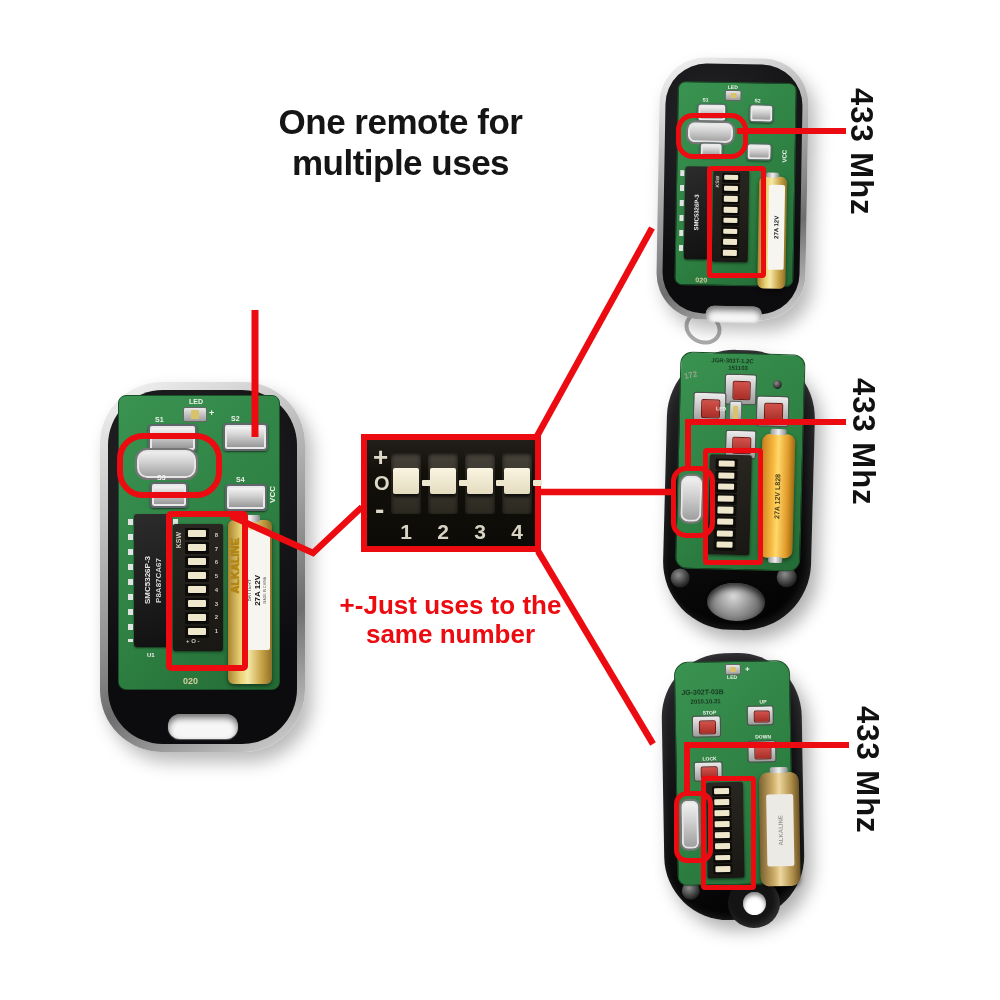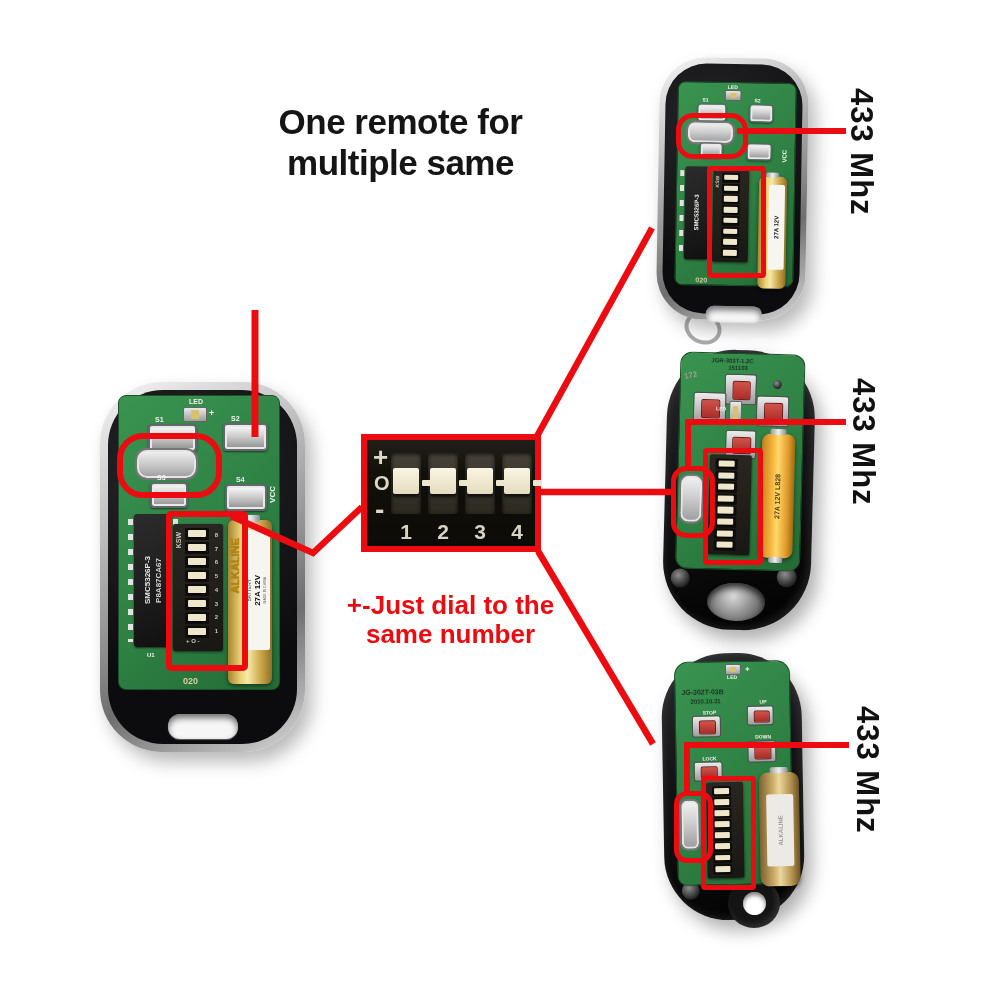--- a/index.html
+++ b/index.html
@@ -86,22 +86,22 @@
   .inset .num{position:absolute;top:80px;width:30px;text-align:center;color:#d8d3c4;font-size:21px;font-weight:700;}
 
   .ring{position:absolute;border-radius:50%;border:4px solid #ababab;z-index:5;}
 </style>
 </head>
 <body>
 
 <div class="canvas">
 
   <div class="abs title">One remote for
-multiple same</div>
-  <div class="abs note">+-Just dial to the
+multiple uses</div>
+  <div class="abs note">+-Just uses to the
 same number</div>
   <div class="abs vfreq" style="left:843px;top:88px;">433 Mhz</div>
   <div class="abs vfreq" style="left:845px;top:378px;">433 Mhz</div>
   <div class="abs vfreq" style="left:849px;top:706px;">433 Mhz</div>
 
   <svg class="abs ann-svg" width="1000" height="1000" viewBox="0 0 1000 1000">
     <polyline points="255,310 255,437" fill="none" stroke="#ec0b10" stroke-width="7"></polyline>
     <polyline points="231,516 313,553 362,507" fill="none" stroke="#ec0b10" stroke-width="6.5"></polyline>
     <polyline points="536,438 652,228" fill="none" stroke="#ec0b10" stroke-width="6.5"></polyline>
     <polyline points="540,492 673,492" fill="none" stroke="#ec0b10" stroke-width="6.5"></polyline>

